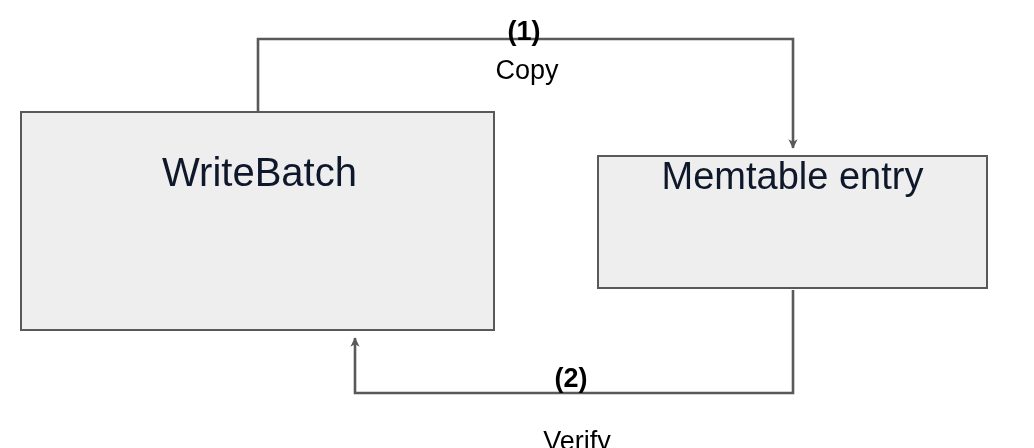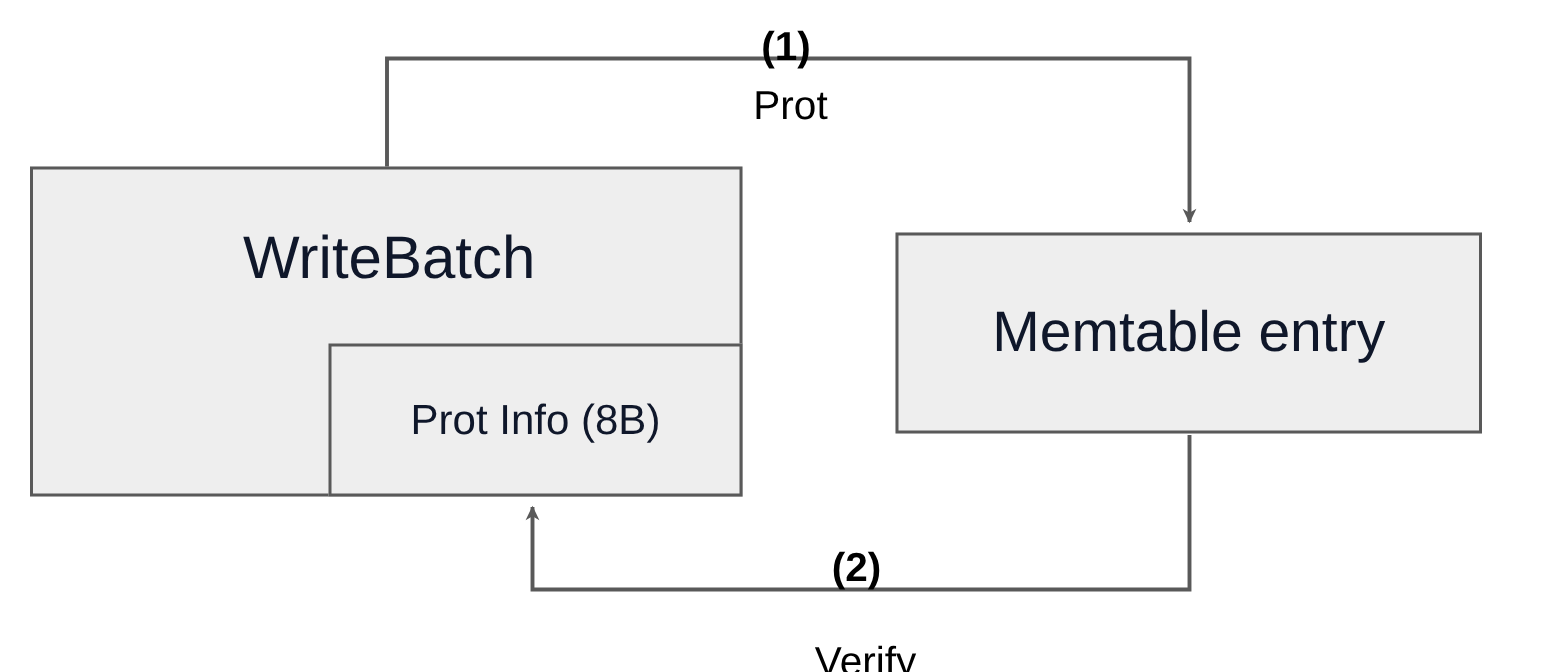--- a/index.html
+++ b/index.html
@@ -26,21 +26,20 @@
     top: 0;
     width: 1034px;
     height: 448px;
   }
   .node {
     position: absolute;
     box-sizing: border-box;
     background: #eeeeee;
     border: 2px solid #595959;
     display: flex;
-    align-items: center;
     justify-content: center;
   }
   .node-label {
     color: #0f172a;
     white-space: nowrap;
     line-height: 1;
   }
   #node-writebatch {
     left: 20px;
     top: 111px;
@@ -112,27 +111,24 @@
 
     <path d="M258,112 L258,39 L793,39 L793,148" fill="none" stroke="#595959" stroke-width="2.6" stroke-linejoin="miter" marker-end="url(#arrow-head)"></path>
 
     <path d="M793,290 L793,393 L355,393 L355,338" fill="none" stroke="#595959" stroke-width="2.6" stroke-linejoin="miter" marker-end="url(#arrow-head)"></path>
   </svg>
 
   <div class="node" id="node-writebatch">
     <span class="node-label">WriteBatch</span>
   </div>
 
-  <div class="node" id="node-protinfo">
-    <span class="node-label">Prot Info (8B)</span>
-  </div>
 
   <div class="node" id="node-memtable">
     <span class="node-label">Memtable entry</span>
   </div>
 
   <span class="edge-label index" id="label-copy-index">(1)</span>
-  <span class="edge-label name" id="label-copy-name">Prot</span>
+  <span class="edge-label name" id="label-copy-name">Copy</span>
 
   <span class="edge-label index" id="label-verify-index">(2)</span>
   <span class="edge-label name" id="label-verify-name">Verify</span>
 
 </div>
 
 </body></html>

